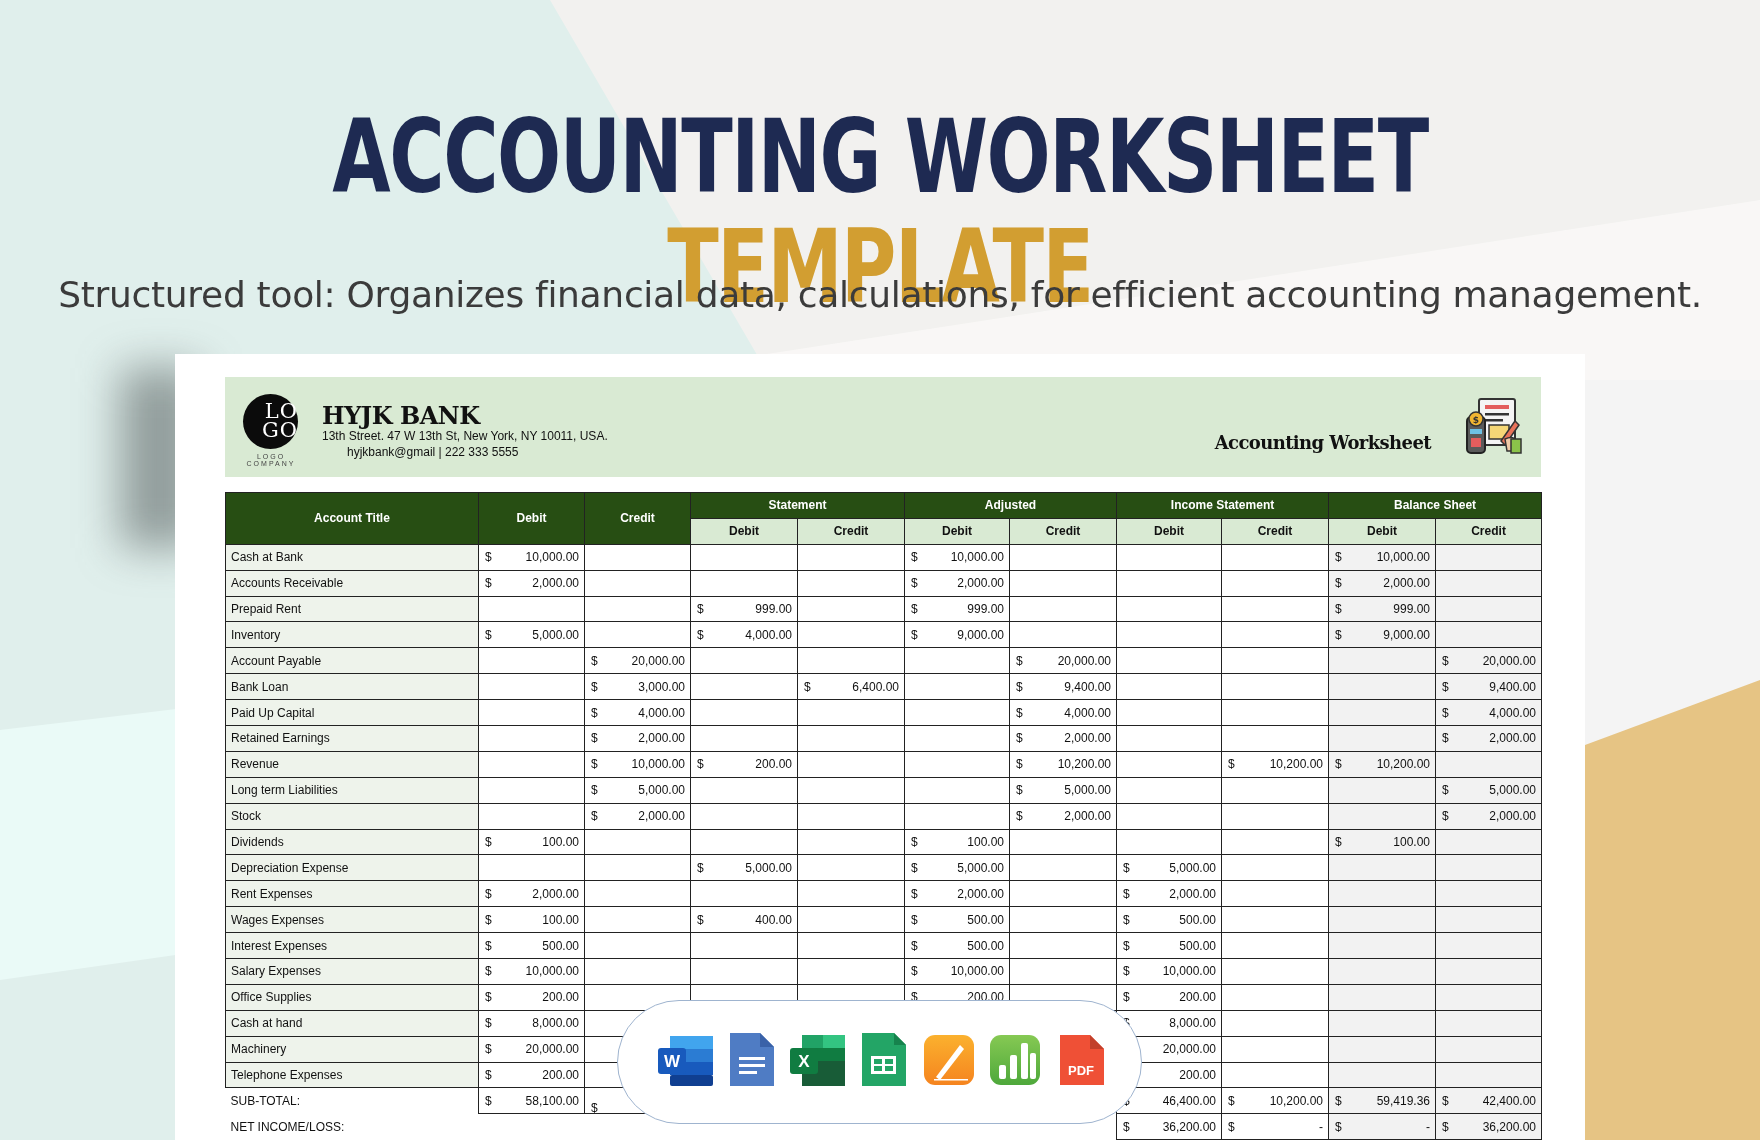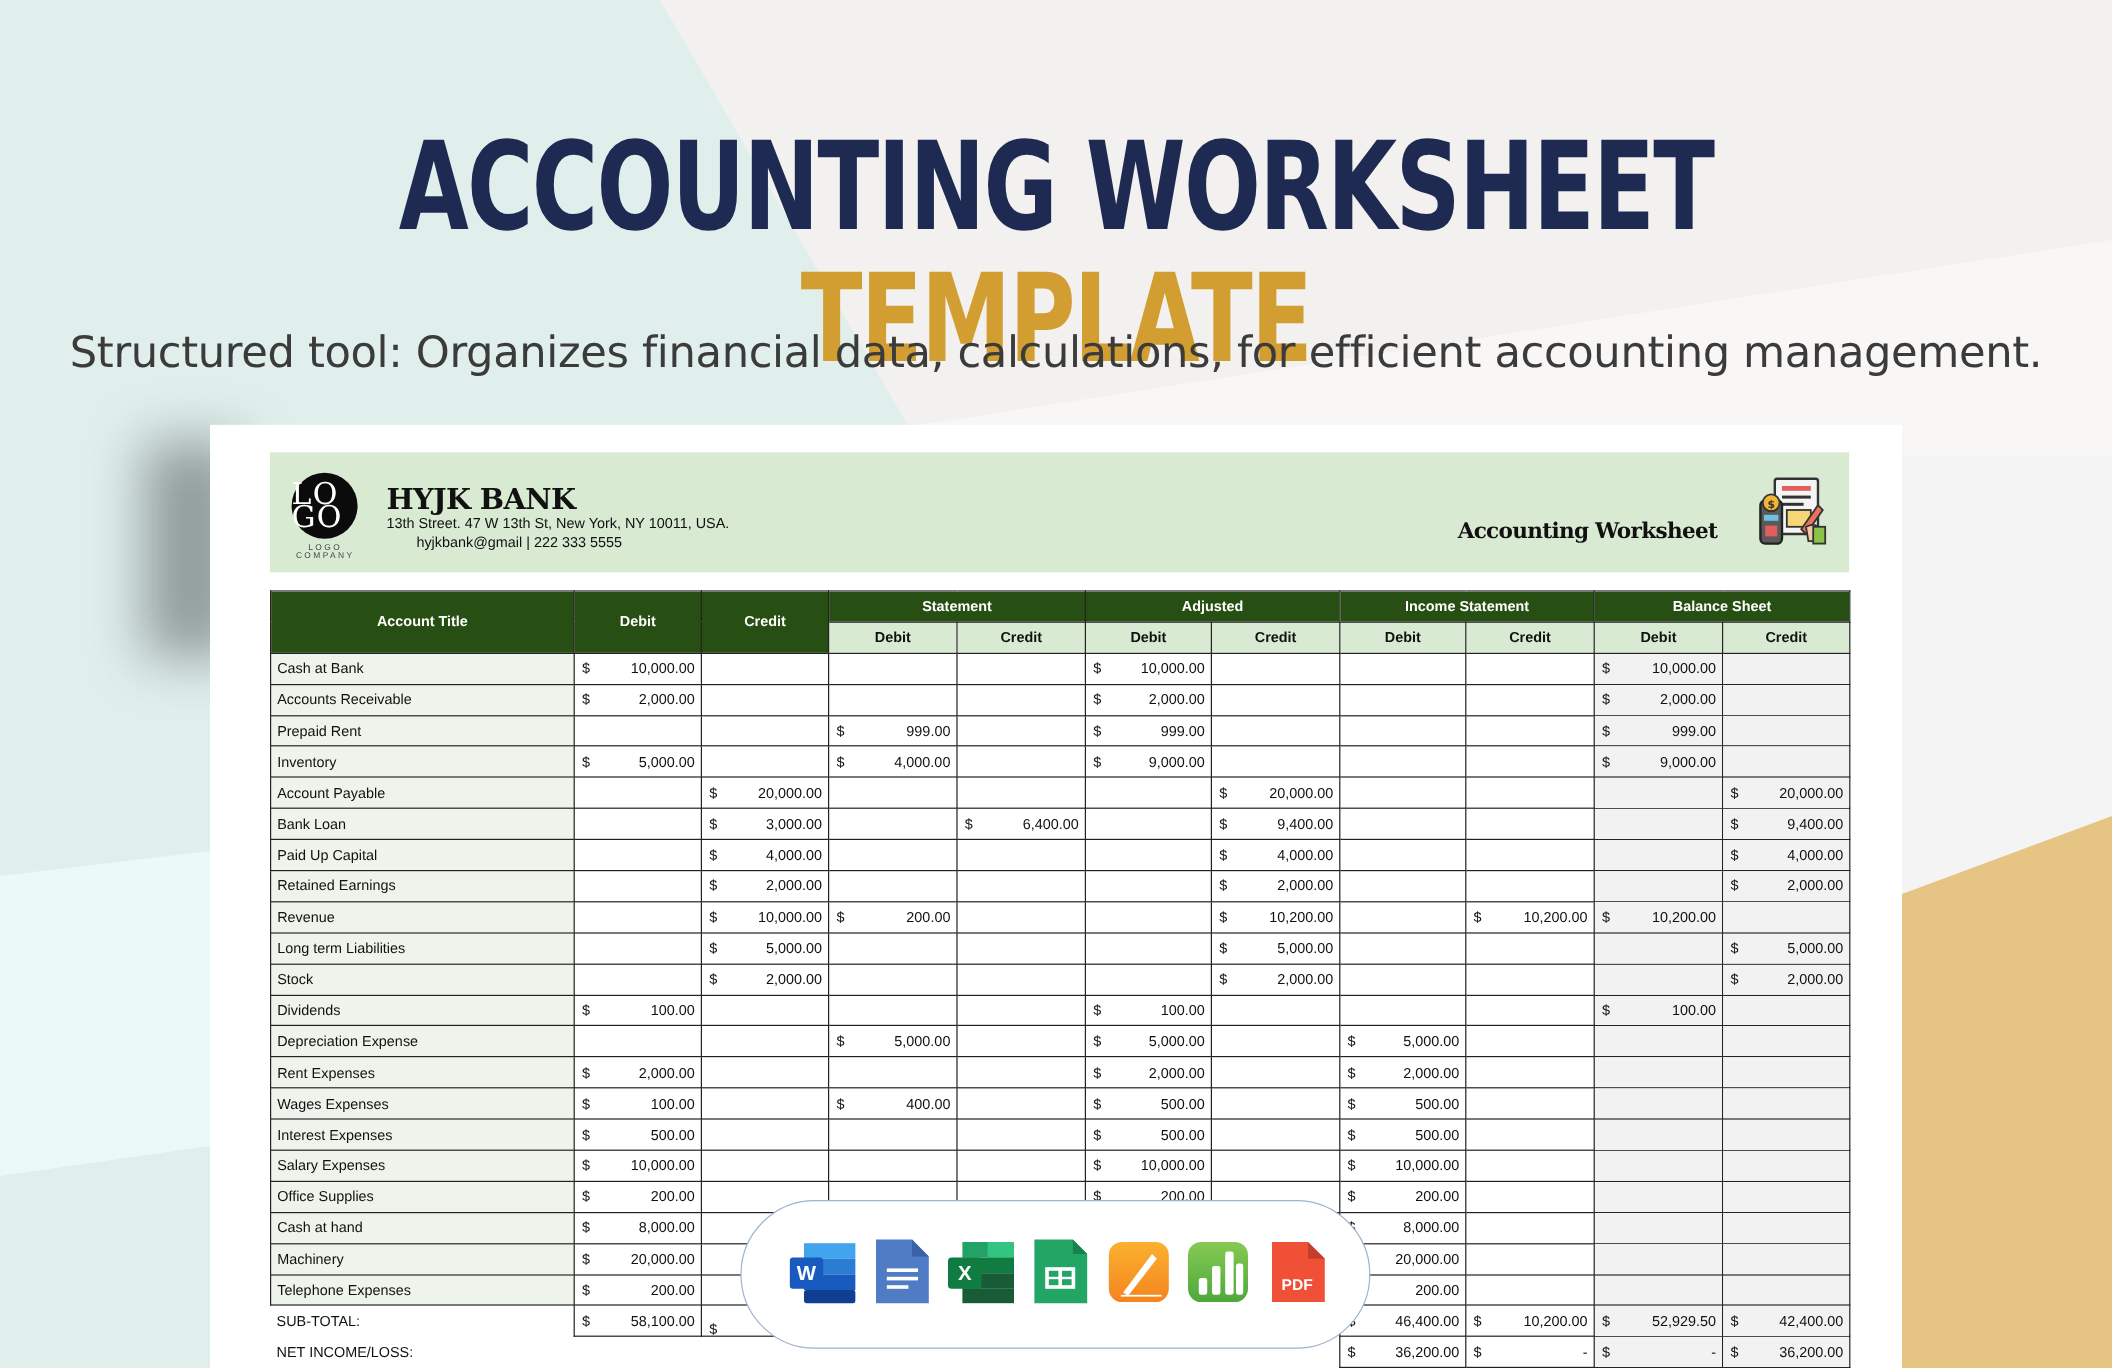--- a/index.html
+++ b/index.html
@@ -57,22 +57,22 @@
     position: absolute; left: 175px; top: 354px; width: 1410px; height: 786px;
     background: #ffffff;
   }
   .header-card {
     position: absolute; left: 225px; top: 377px; width: 1316px; height: 100px;
     background: #d9ead3;
   }
   .logo {
     position: absolute; left: 18px; top: 17px; width: 55px; height: 55px;
     border-radius: 50%; background: #0b0b0b; color: #fff;
-    font-family: "DejaVu Serif", serif; font-size: 25px; line-height: 19px;
-    text-align: left; padding-top: 8px; letter-spacing: 1px;
+    font-family: "DejaVu Serif", serif; font-size: 21px; line-height: 19px;
+    text-align: right; padding-top: 8px; letter-spacing: 1px;
   }
   .logo-caption {
     position: absolute; left: 8px; top: 76px; width: 76px; text-align: center;
     font-size: 7px; color: #444; letter-spacing: 2px;
   }
   .bank-name {
     position: absolute; left: 97px; top: 24px;
     font-family: "DejaVu Serif", serif; font-weight: bold; font-size: 24px; color: #111;
     letter-spacing: -0.5px;
   }
@@ -477,21 +477,21 @@
         <td class="num"><span class="cur">$</span><span>58,100.00</span></td>
         <td class="num">
           <span class="cur">$</span>
         </td>
         <td class="blank"></td>
         <td class="blank"></td>
         <td class="blank"></td>
         <td class="blank"></td>
         <td class="num"><span class="cur">$</span><span>46,400.00</span></td>
         <td class="num"><span class="cur">$</span><span>10,200.00</span></td>
-        <td class="num bs"><span class="cur">$</span><span>52,929.50</span></td>
+        <td class="num bs"><span class="cur">$</span><span>59,419.36</span></td>
         <td class="num bs"><span class="cur">$</span><span>42,400.00</span></td>
       </tr>
       <tr class="total">
         <td class="lbl">NET INCOME/LOSS:</td>
         <td class="blank"></td>
         <td class="blank"></td>
         <td class="blank"></td>
         <td class="blank"></td>
         <td class="blank"></td>
         <td class="blank"></td>

